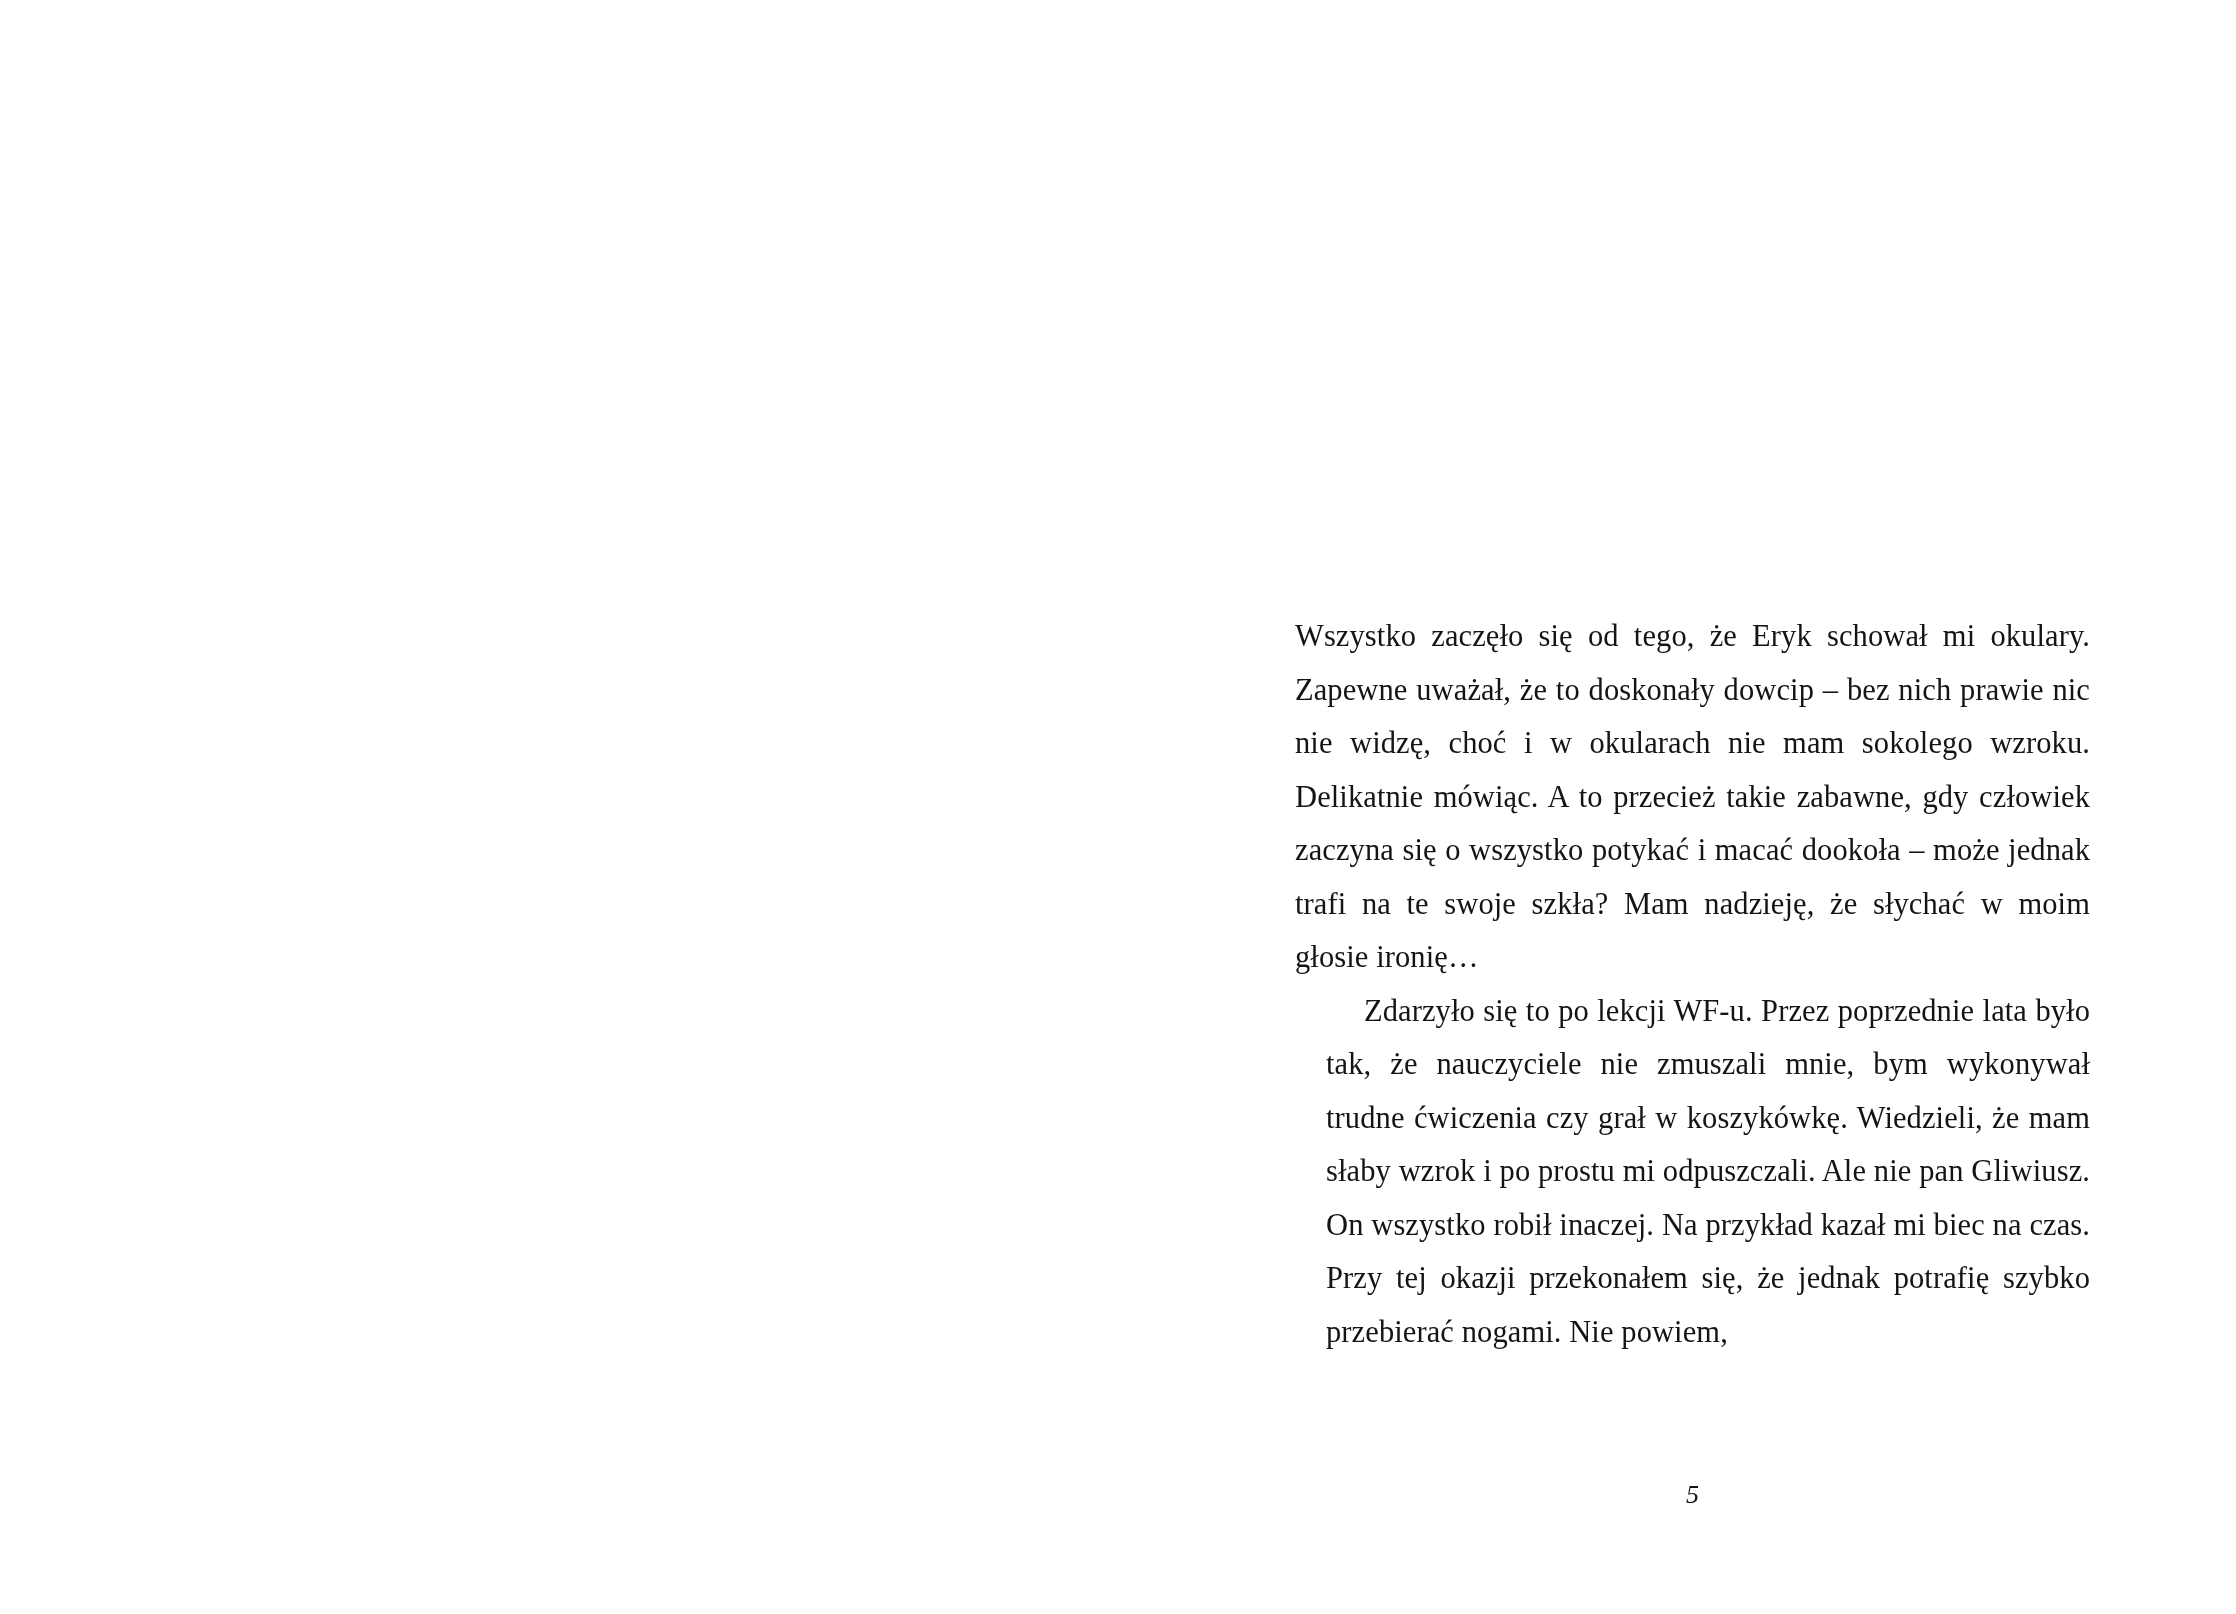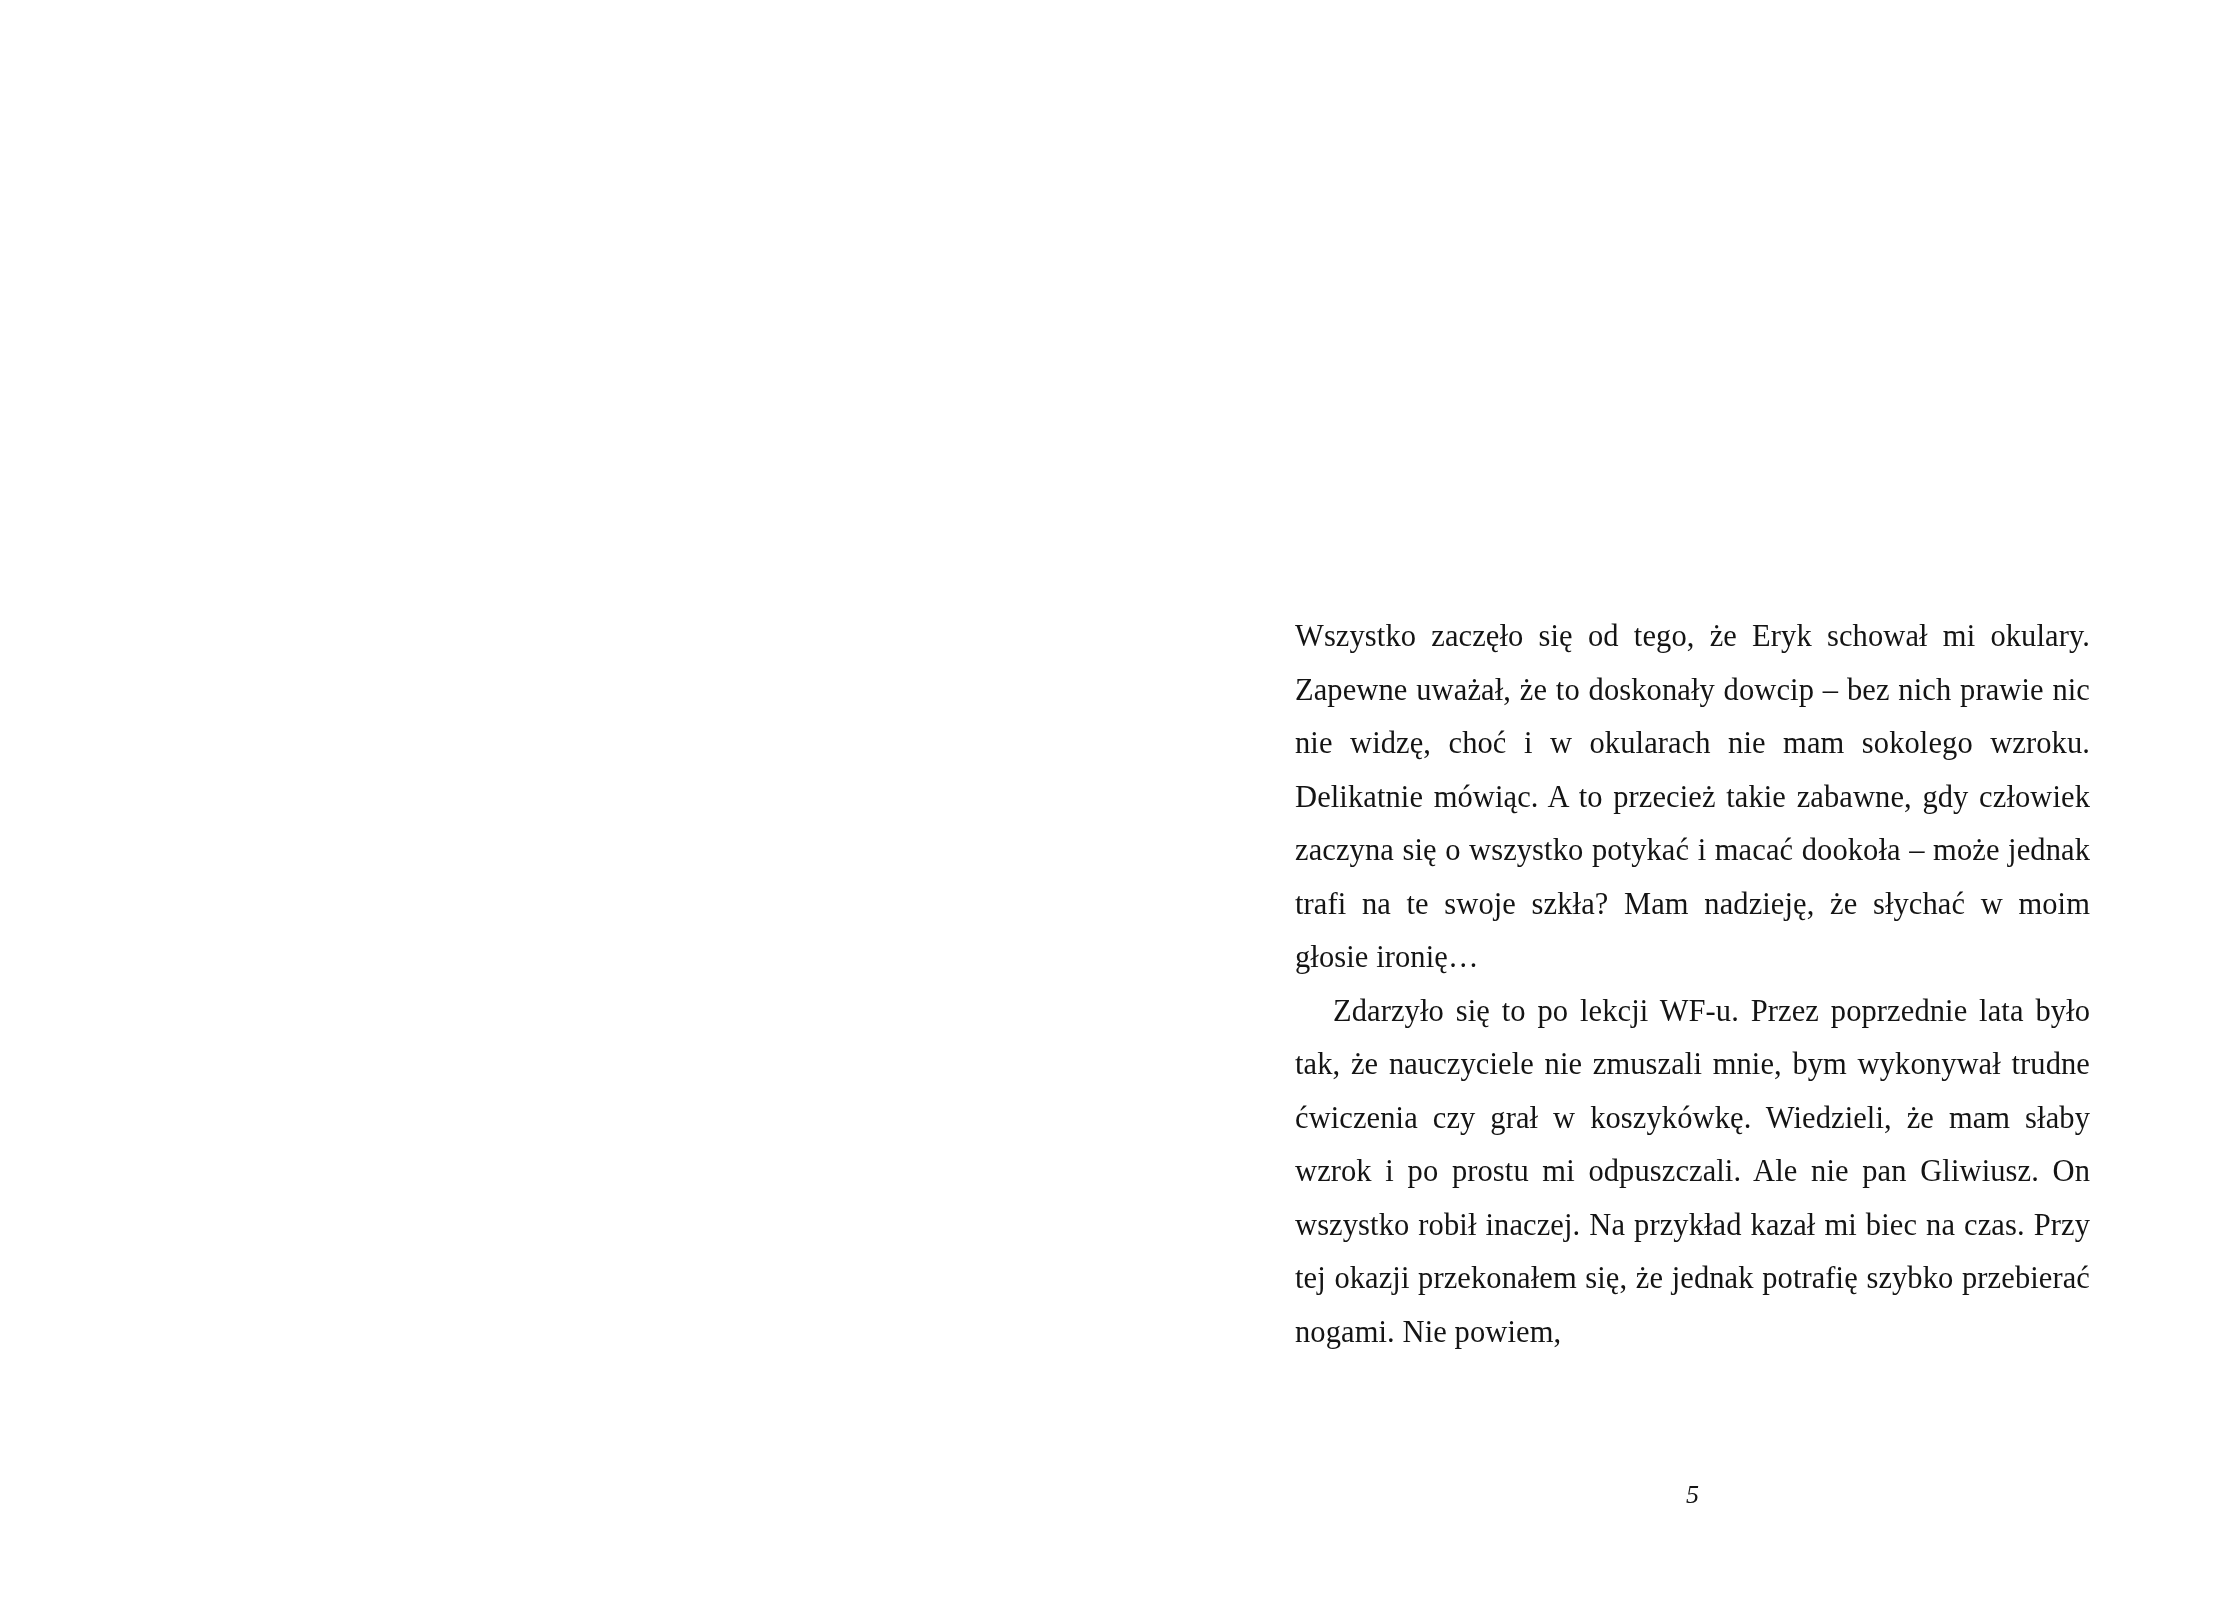--- a/index.html
+++ b/index.html
@@ -33,20 +33,21 @@
     line-height: 53.5px;
     text-align: justify;
     text-justify: inter-word;
     color: #141414;
     letter-spacing: 0.1px;
     -webkit-hyphens: manual;
     hyphens: manual;
   }
   .para + .para {
     text-indent: 38px;
+    margin-left: 31px;
   }
   .folio {
     position: absolute;
     left: 1295px;
     top: 1480px;
     width: 795px;
     text-align: center;
     font-size: 26px;
     font-style: italic;
     color: #141414;

